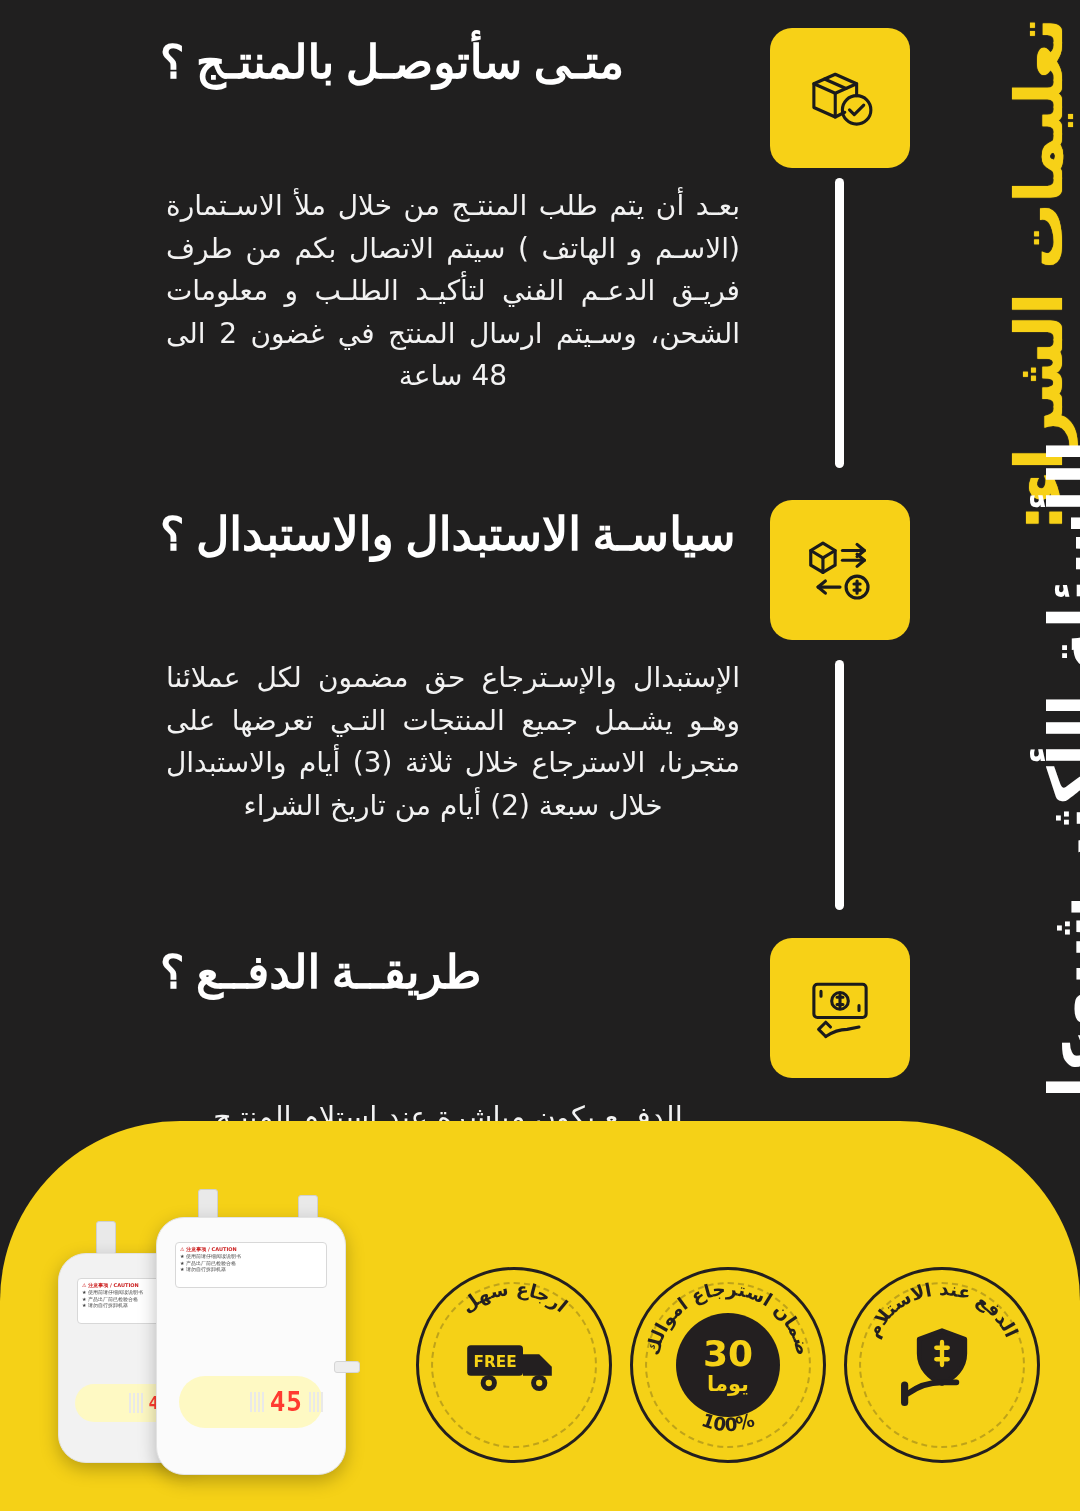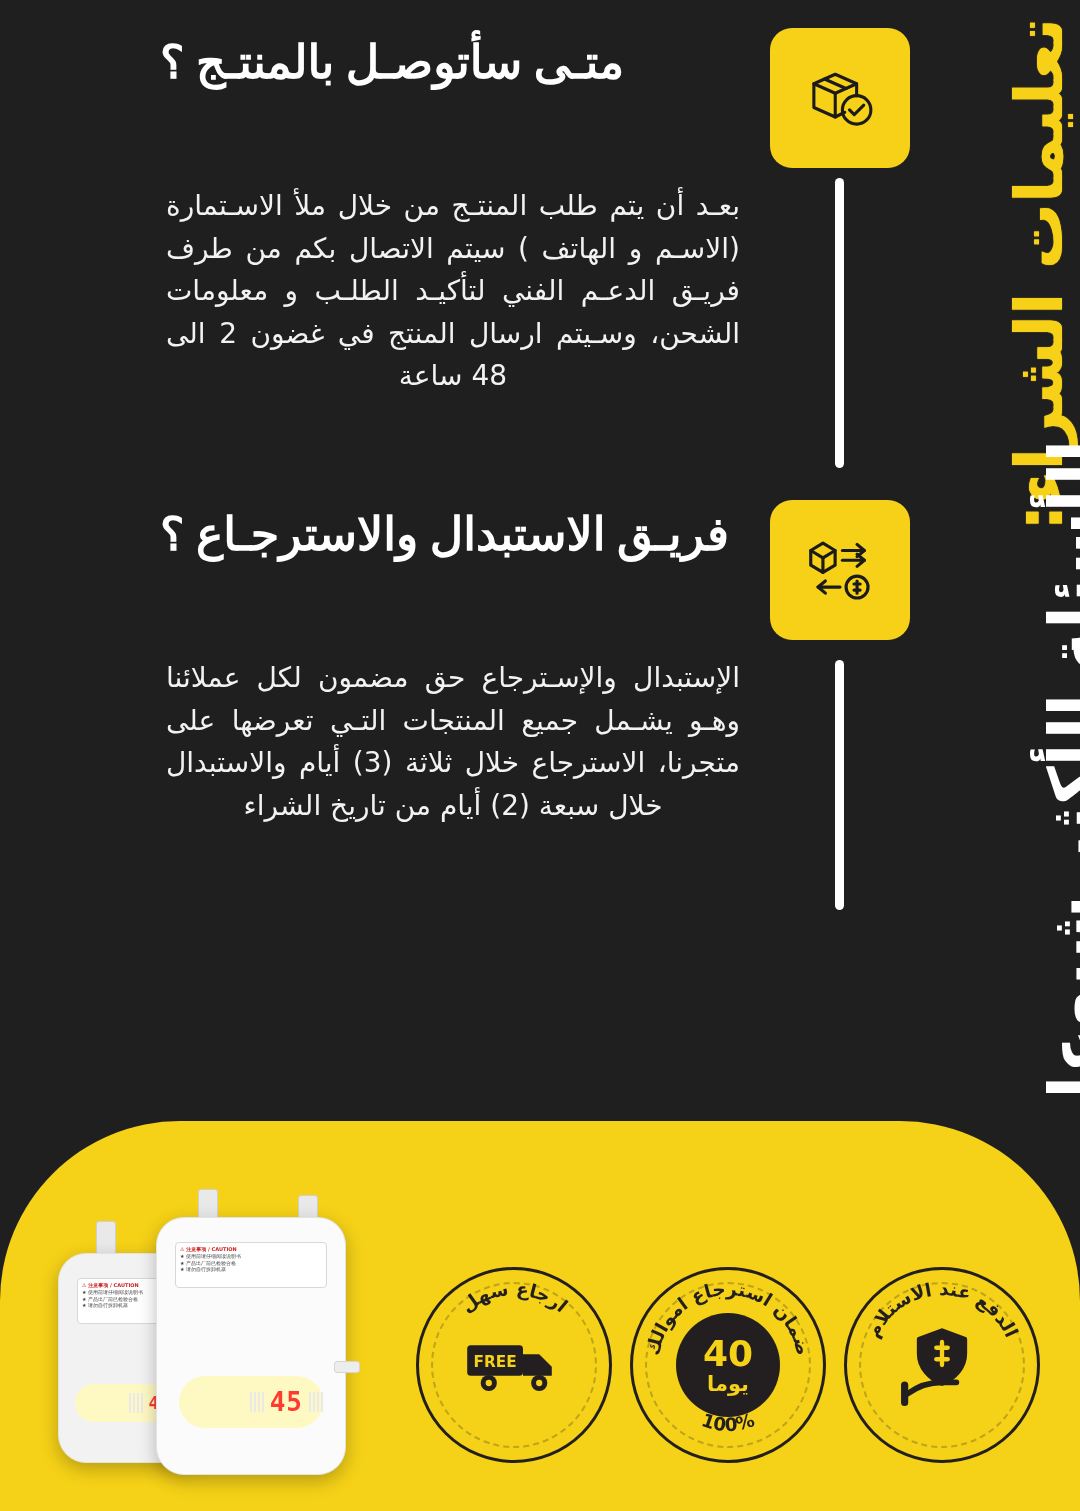--- a/index.html
+++ b/index.html
@@ -309,25 +309,41 @@
           <path d="M34 16 H52"></path>
             <path d="M46 11 l6 5 -6 5"></path>
           <path d="M34 24 H52"></path>
             <path d="M46 19 l6 5 -6 5"></path>
           <circle cx="46" cy="46" r="9"></circle>
           <path d="M46 41 v10 M43.5 43.5 h5 M43.5 48.5 h5"></path>
           <path d="M32 46 H14"></path>
             <path d="M20 41 l-6 5 6 5"></path>
         </svg>
       </div>
-      <div class="faq-title">فريـق الاستبدال والاسترجـاع ؟</div>
+      <div class="faq-title">سياسـة الاستبدال والاستبدال ؟</div>
     </div>
     <div class="faq-body">الإستبدال والإسـترجاع حق مضمون لكل عملائنا وهـو يشـمل جميع المنتجات التـي تعرضها على متجرنا، الاسترجاع خلال ثلاثة (3) أيام والاستبدال خلال سبعة (2) أيام من تاريخ الشراء</div>
   </div>
 
+  <div class="faq" style="top:938px;">
+    <div class="faq-head">
+      <div class="icon-box">
+        <svg width="76" height="76" viewBox="0 0 64 64" fill="none" stroke="#1b1b1b" stroke-width="2.6" stroke-linecap="round" stroke-linejoin="round">
+          <rect x="10" y="12" width="44" height="28" rx="3"></rect>
+          <circle cx="32" cy="26" r="7"></circle>
+          <path d="M32 21 v10 M29.5 23 h5 M29.5 29 h5"></path>
+          <path d="M16 18 v4 M48 30 v4"></path>
+          <path d="M20 56 c6 -4 12 -6 18 -6 l10 -2"></path>
+          <path d="M20 56 l-6 -6 6 -6 4 4"></path>
+        </svg>
+      </div>
+      <div class="faq-title">طريقــة الدفــع ؟</div>
+    </div>
+    <div class="faq-body short">الدفــع يكون مباشرة عند استلام المنتـج</div>
+  </div>
 
   <div class="band">
 
     <div class="badges">
 
       <div class="badge">
         <div class="inner-ring"></div>
         <svg class="badge-arc-text" viewBox="0 0 196 196">
           <defs>
               <path id="arcCod" d="M 26 98 A 72 72 0 0 1 170 98"></path>
@@ -352,21 +368,21 @@
             <path id="arcMbBottom" d="M 30 98 A 68 68 0 0 0 166 98"></path>
           </defs>
           <text font-size="19" font-weight="700" fill="#231f20" font-family="DejaVu Sans">
             <textPath href="#arcMb" startOffset="50%" text-anchor="middle">ضمان استرجاع اموالك</textPath>
           </text>
           <text font-size="19" font-weight="700" fill="#231f20" font-family="DejaVu Sans">
             <textPath href="#arcMbBottom" startOffset="50%" text-anchor="middle">100%</textPath>
           </text>
         </svg>
         <div class="badge-core">
-          <div class="num">40</div>
+          <div class="num">30</div>
           <div class="unit">يوما</div>
         </div>
       </div>
 
       <div class="badge">
         <div class="inner-ring"></div>
         <svg class="badge-arc-text" viewBox="0 0 196 196">
           <defs>
               <path id="arcFs" d="M 26 98 A 72 72 0 0 1 170 98"></path>
             </defs>

